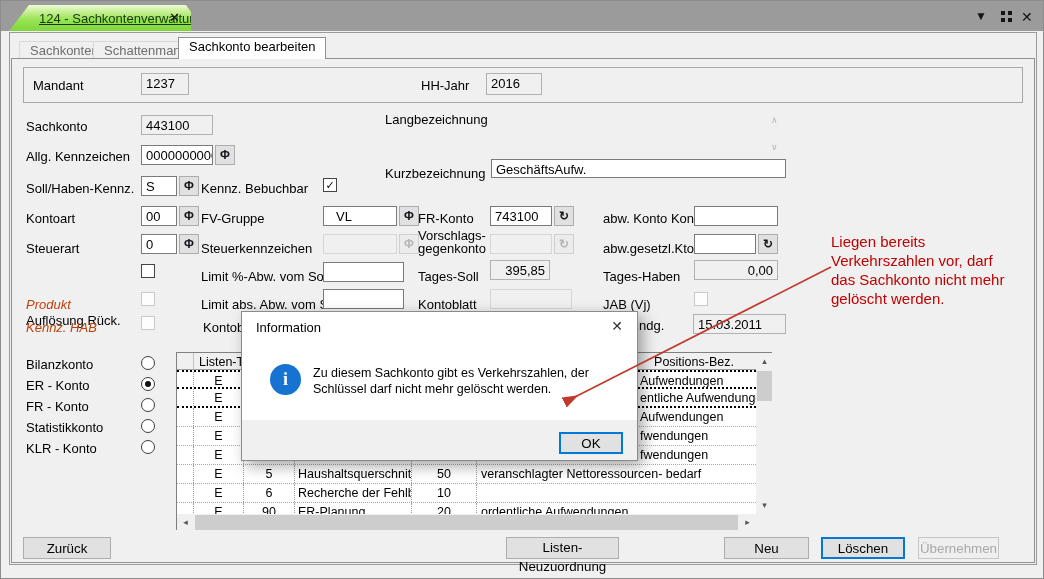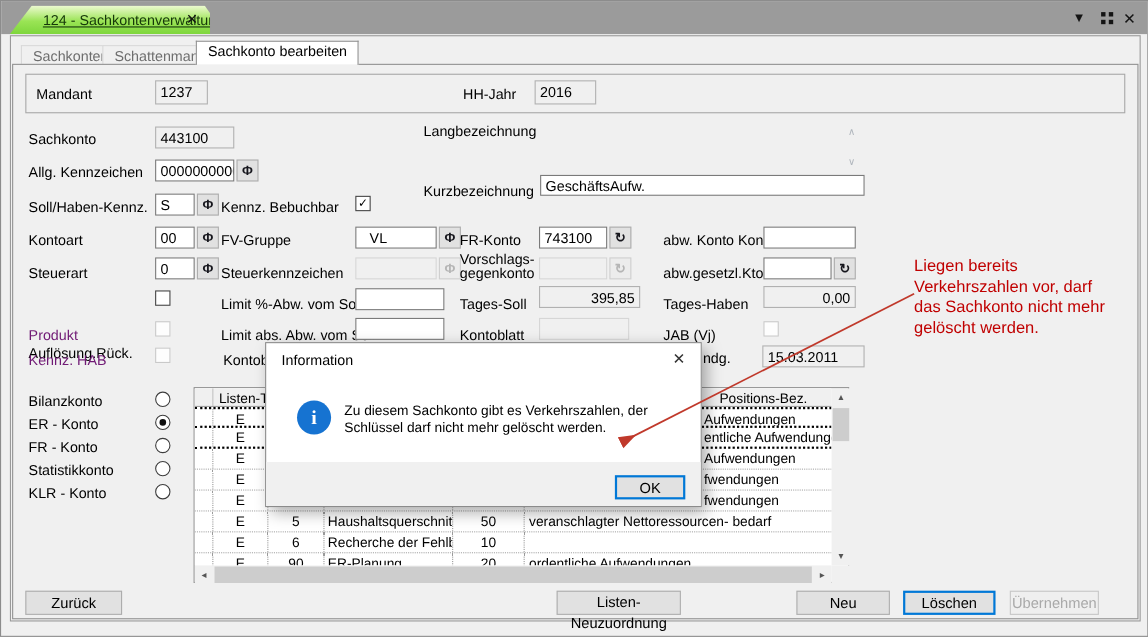--- a/index.html
+++ b/index.html
@@ -16,21 +16,21 @@
   .winctl{position:absolute;top:8px;color:#141414;font-size:12px;font-weight:bold;cursor:default;}
   .tiles-icon{position:absolute;top:10px;width:11px;height:11px;}
   .tiles-icon i{position:absolute;width:4px;height:4px;background:#141414;}
   .page{position:absolute;left:8px;top:31px;width:1028px;height:533px;background:#f0f0f0;border:1px solid #9a9a9a;}
   .tab{position:absolute;top:40px;height:18px;padding:1px 10px 0 10px;color:#6e6e6e;background:#f0f0f0;
        border:1px solid #d9d9d9;border-bottom:none;}
   .tab.active{top:36px;height:22px;background:#fff;color:#000;border:1px solid #919191;border-bottom:none;z-index:3;}
   .contentbox{position:absolute;left:10px;top:57px;width:1024px;height:505px;background:#f0f0f0;border:1px solid #919191;}
   .panel{position:absolute;left:22px;top:66px;width:1000px;height:36px;border:1px solid #a8a8a8;}
   .lbl{position:absolute;white-space:nowrap;line-height:14px;}
-  .lbl.dis{color:#701a75;}
+  .lbl.dis{color:#c2410c;font-style:italic;}
   .lbl.two{white-space:pre-line;line-height:13px;}
   .fld{position:absolute;height:20px;background:#fff;border:1px solid #7a7a7a;padding:2px 4px 0 4px;
        overflow:hidden;white-space:nowrap;line-height:15px;}
   .fld.ro{background:#f0f0f0;border-color:#b1b1b1;}
   .fld.dis{background:#f0f0f0;border-color:#d6d6d6;}
   .fld.num{text-align:right;}
   .sbtn{position:absolute;width:20px;height:20px;background:#e1e1e1;border:1px solid #adadad;
         text-align:center;line-height:17px;font-weight:bold;font-size:12px;color:#16161d;padding:0;}
   .sbtn.dis{background:#ececec;border-color:#cfcfcf;color:#b5b5b5;}
   .sbtn .g{pointer-events:none;}
@@ -149,21 +149,21 @@
   <button class="sbtn dis" style="left:553px;top:233px;"><span class="g">↻</span></button>
   <span class="lbl" style="left:602px;top:241px;">abw.gesetzl.Kto.</span>
   <div class="fld" style="left:693px;top:233px;width:62px;"></div>
   <button class="sbtn" style="left:757px;top:233px;"><span class="g">↻</span></button>
 
   <span class="lbl" style="left:25px;top:269px;margin-top:44px;">Auflösung.Rück.</span>
   <div class="chk" style="left:140px;top:263px;"></div>
   <span class="lbl" style="left:200px;top:269px;">Limit %-Abw. vom Soll</span>
   <div class="fld" style="left:322px;top:261px;width:81px;"></div>
   <span class="lbl" style="left:417px;top:269px;">Tages-Soll</span>
-  <div class="fld ro num" style="left:489px;top:259px;width:92px;">395,85</div>
+  <div class="fld ro num" style="left:489px;top:259px;width:60px;">395,85</div>
   <span class="lbl" style="left:602px;top:269px;">Tages-Haben</span>
   <div class="fld ro num" style="left:693px;top:259px;width:84px;">0,00</div>
 
   <span class="lbl dis" style="left:25px;top:297px;">Produkt</span>
   <div class="chk dis" style="left:140px;top:291px;"></div>
   <span class="lbl" style="left:200px;top:297px;">Limit abs. Abw. vom Soll</span>
   <div class="fld" style="left:322px;top:288px;width:81px;"></div>
   <span class="lbl" style="left:417px;top:297px;">Kontoblatt</span>
   <div class="fld dis" style="left:489px;top:288px;width:82px;"></div>
   <span class="lbl" style="left:602px;top:297px;">JAB (Vj)</span>

